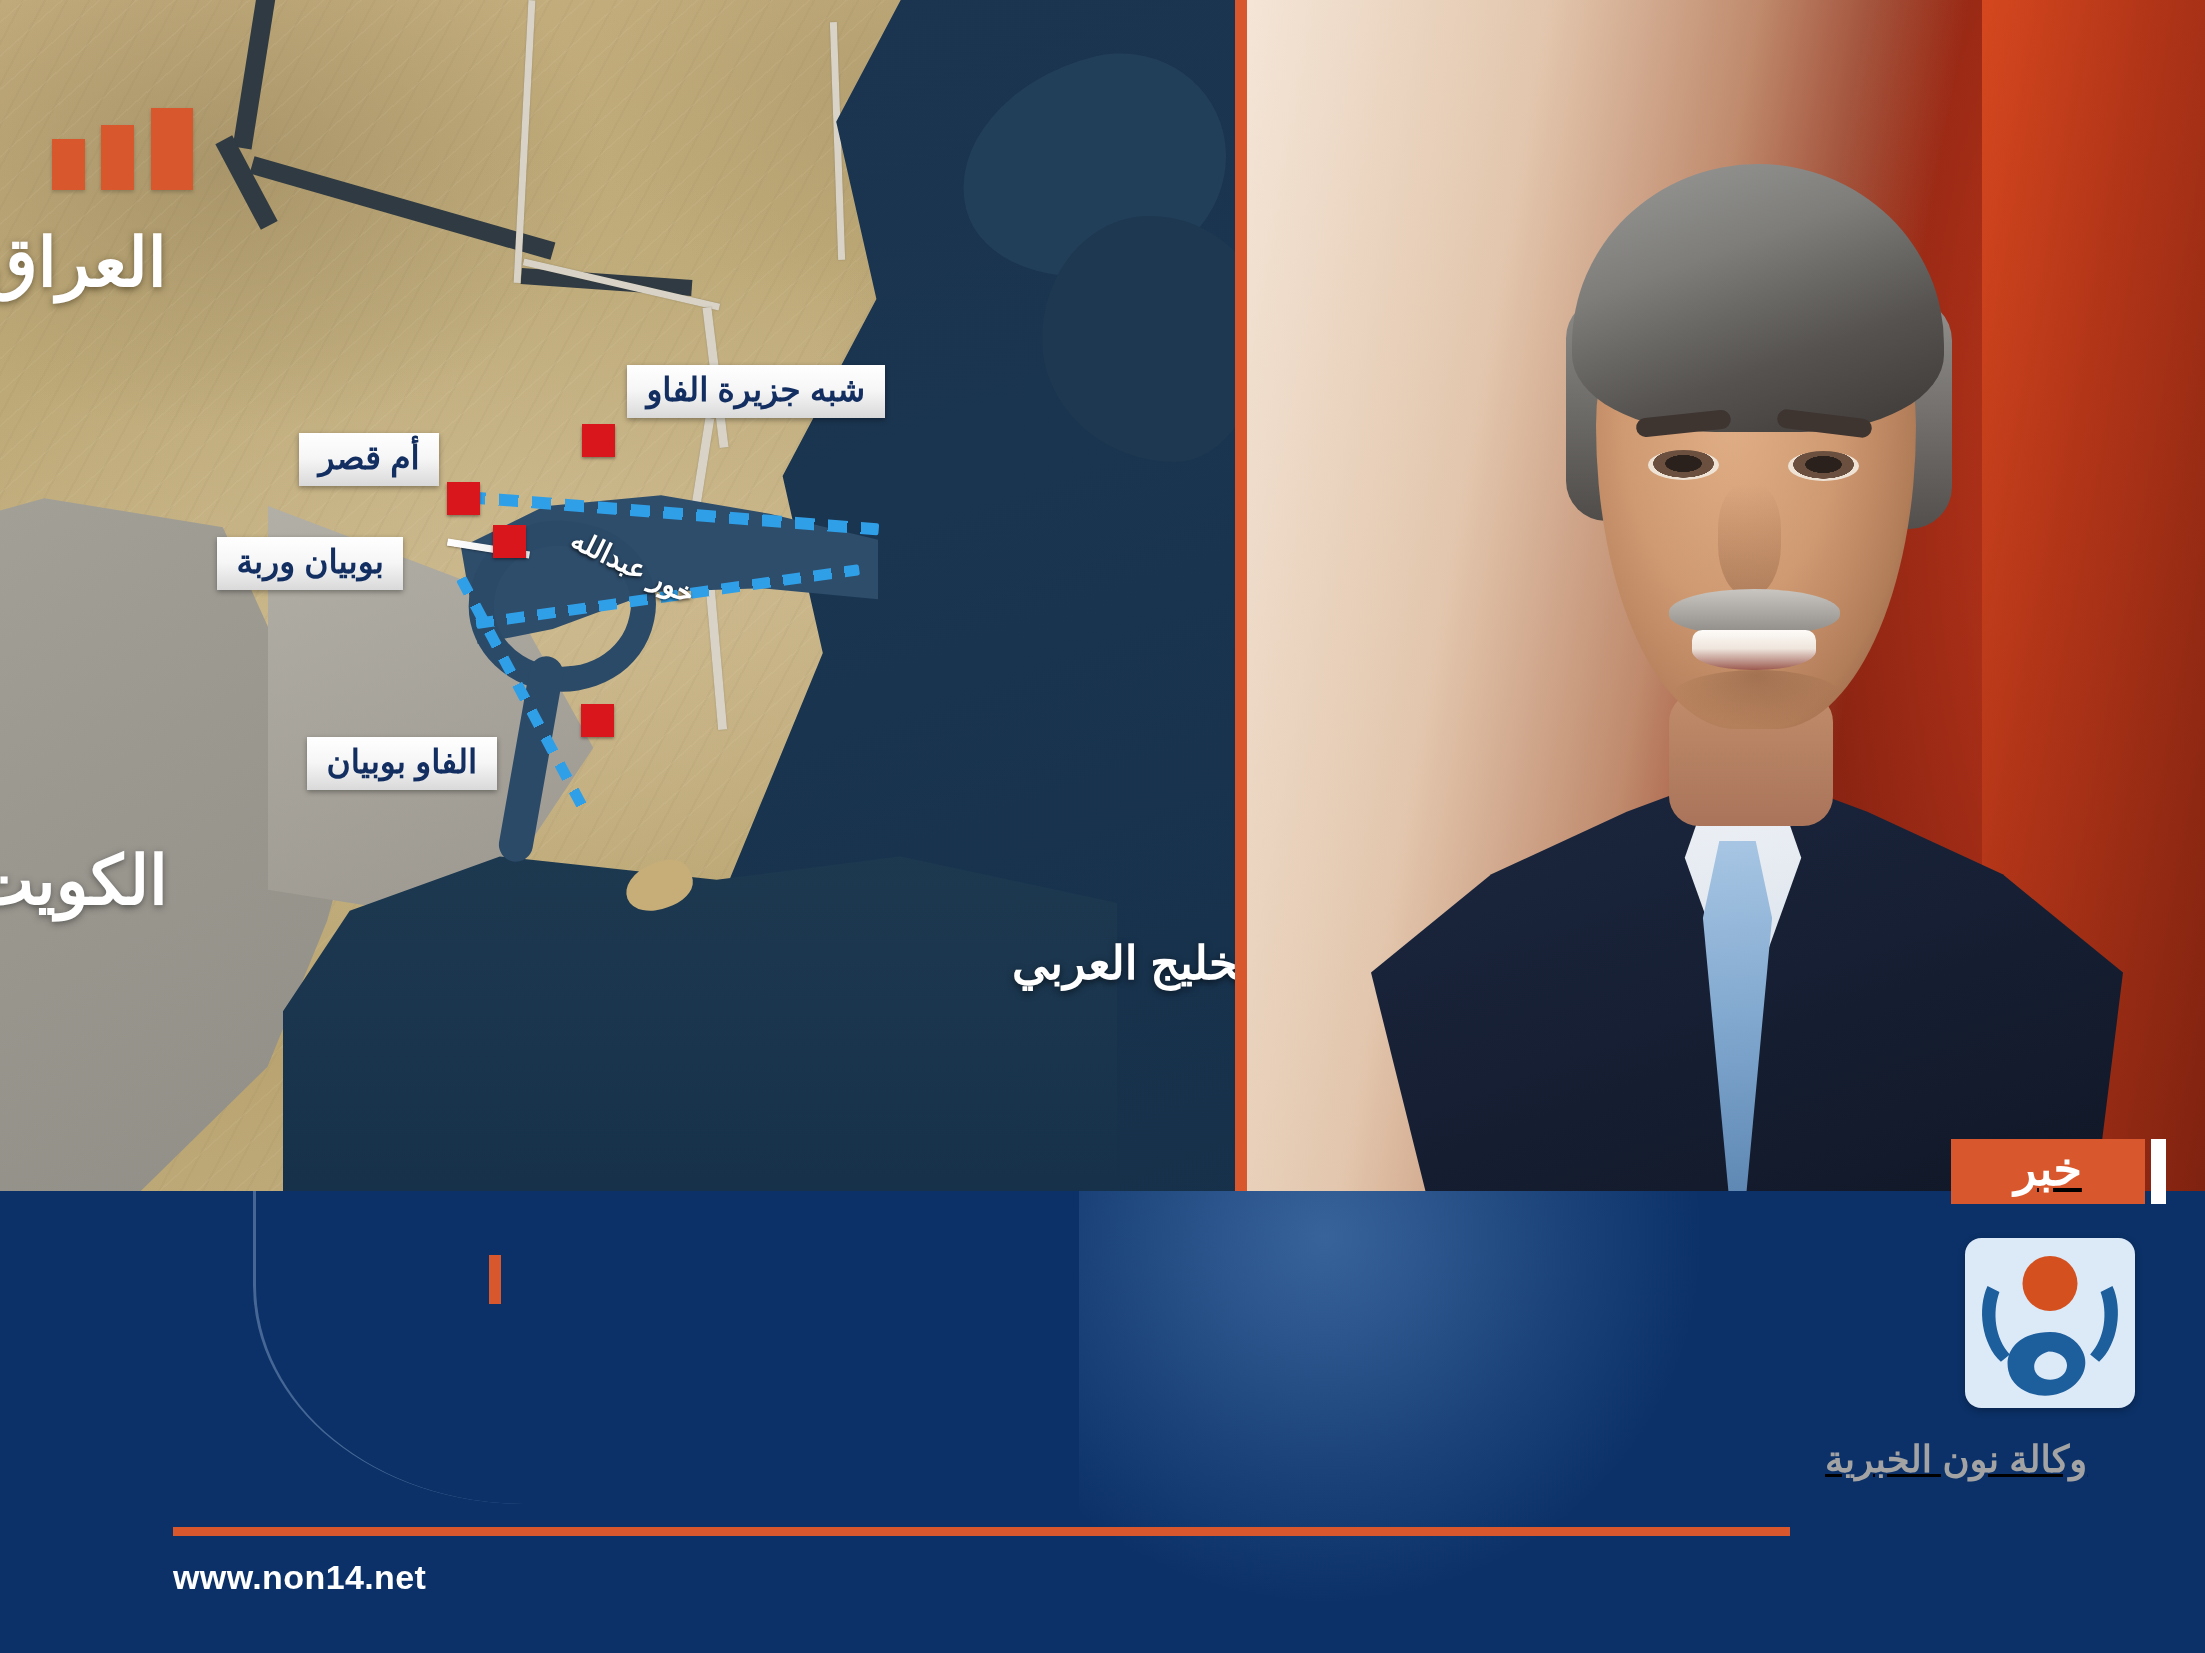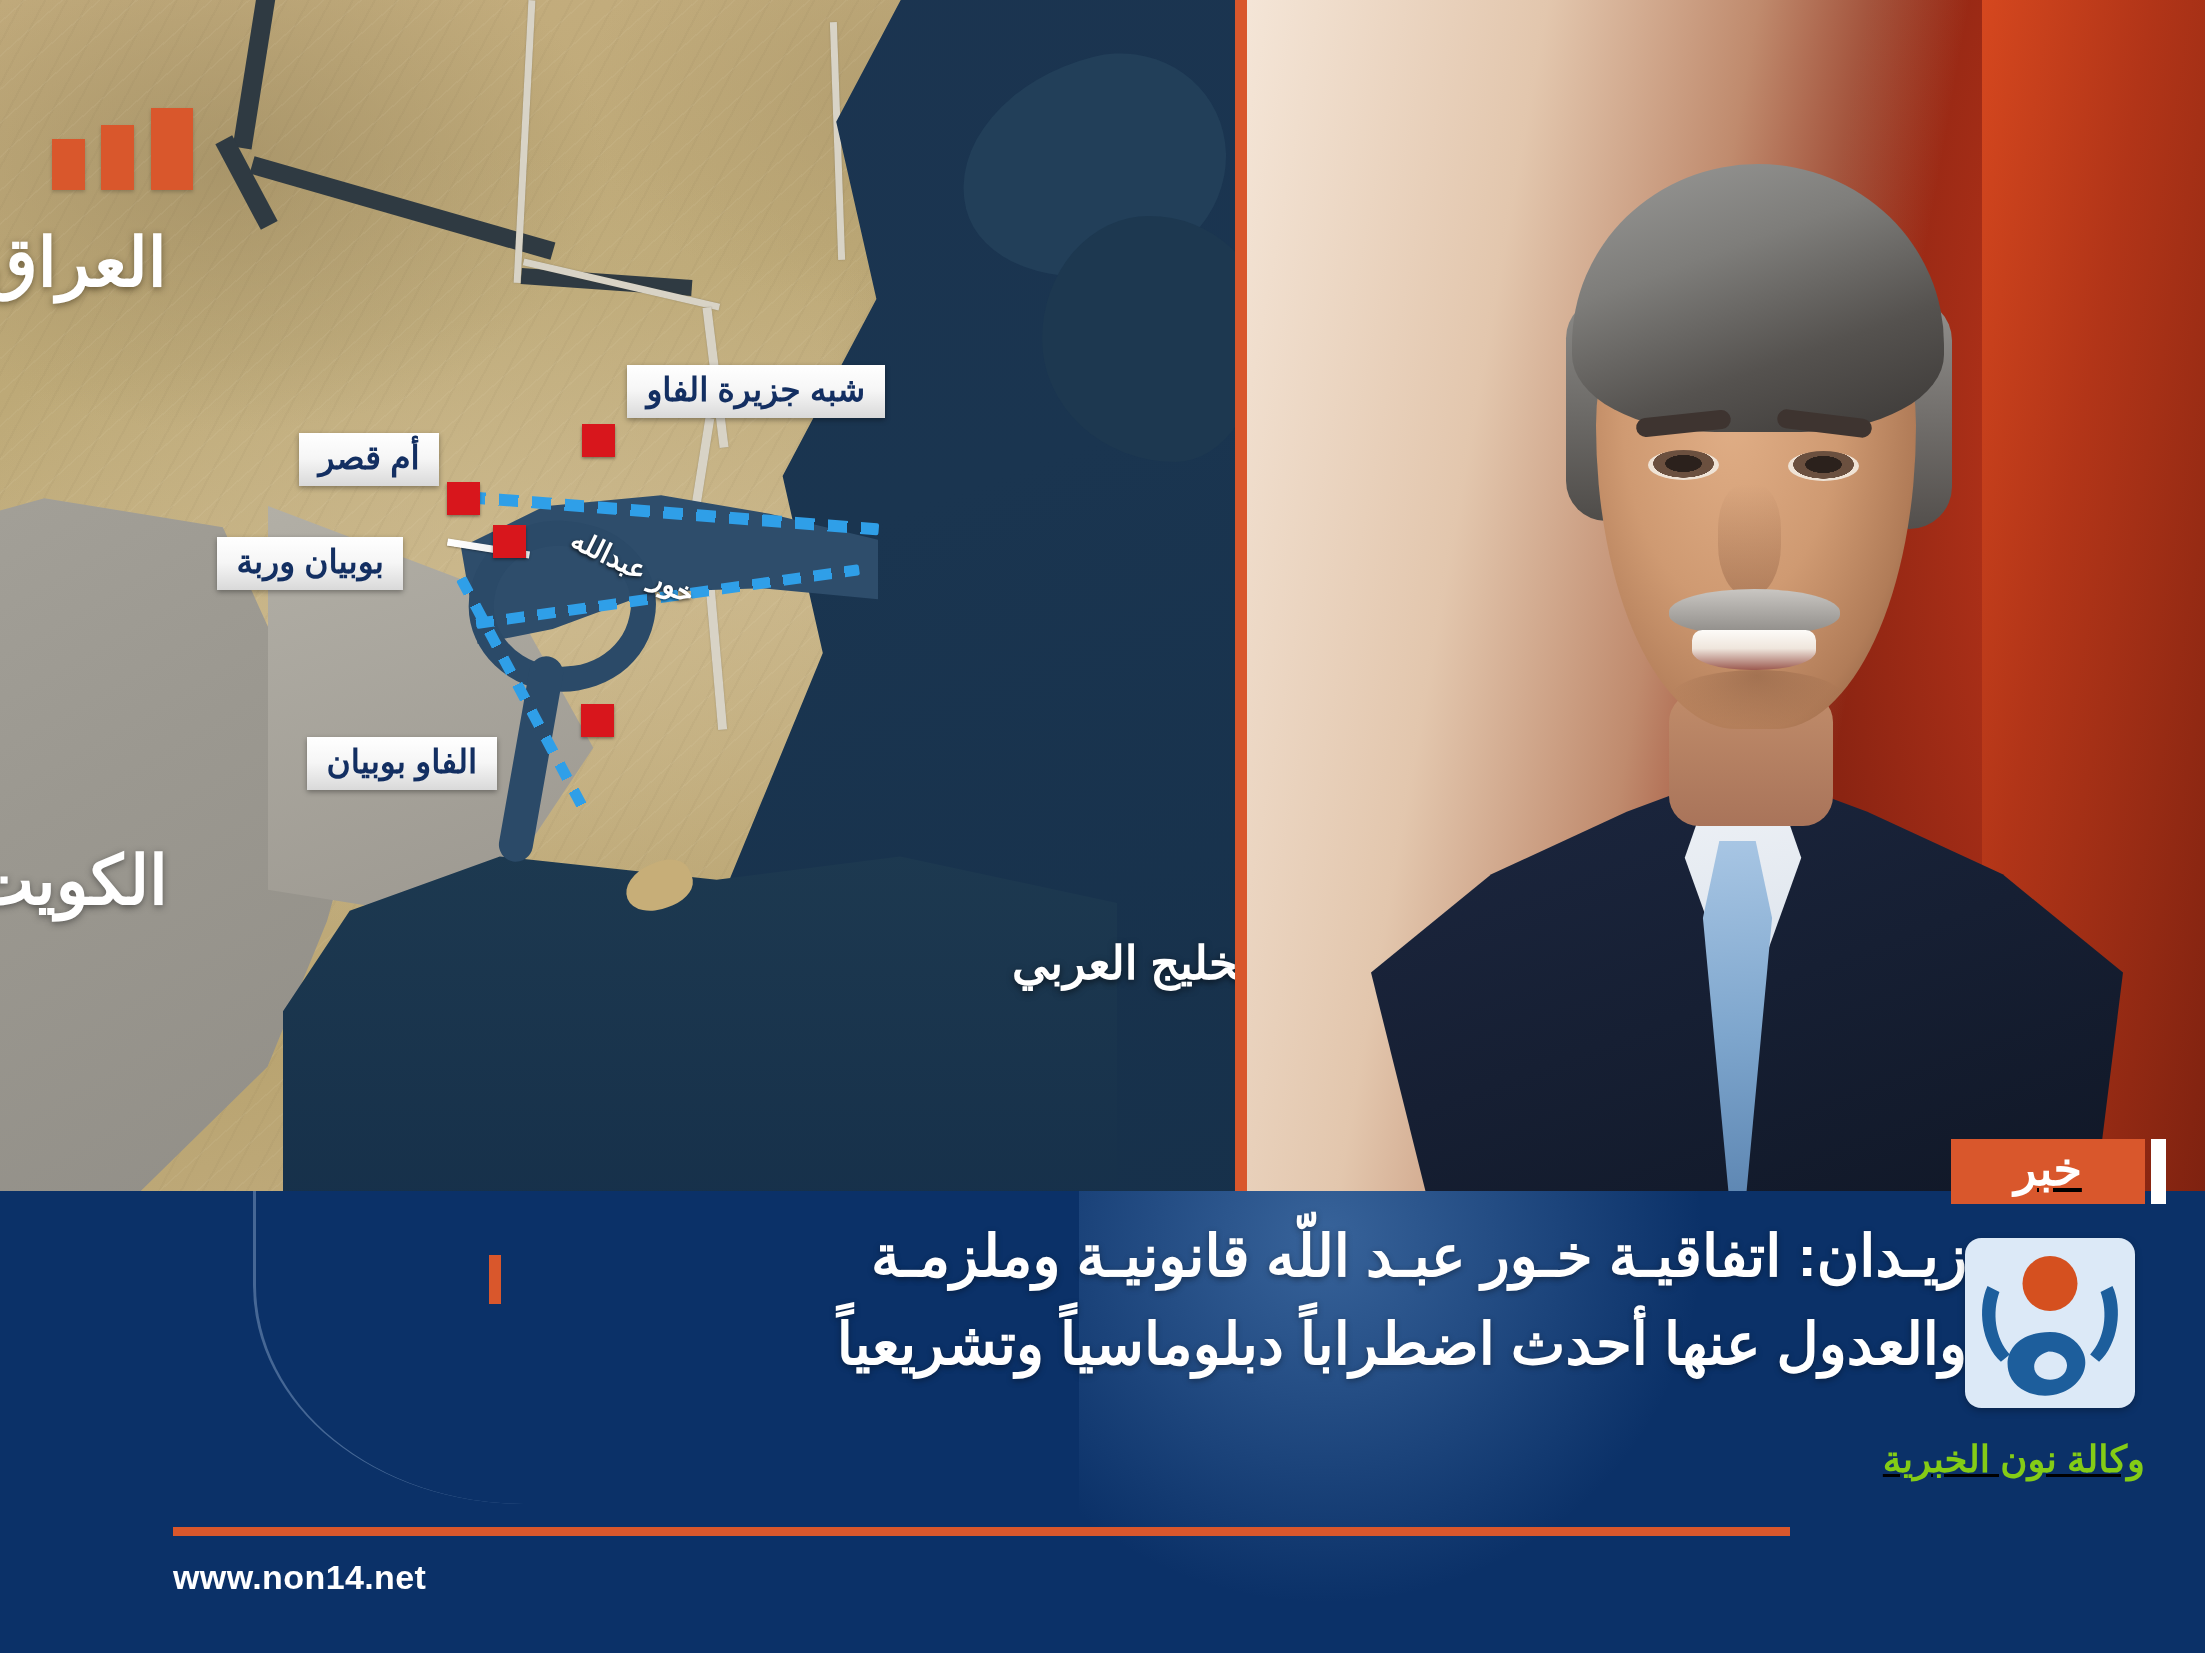--- a/index.html
+++ b/index.html
@@ -325,22 +325,22 @@
     background:#dce9f7; border-radius:16.4px;
     position:relative; box-shadow:0 2.2px 7.4px rgba(0,0,0,.25);
   }
   #logo-dot{
     position:absolute; left:50%; transform:translateX(-50%);
     top:18px; width:55px; height:55px; border-radius:50%;
     background:#d5501f;
   }
   #logo-arms{ position:absolute; left:0; top:45px; width:170px; height:119px; }
   #logo-text{
-    margin-top:30px; color:#84cc16; font-size:37px; font-weight:700;
-    white-space:nowrap; text-align:right;
+    margin-top:30px; color:#a3a3a3; font-size:37px; font-weight:700;
+    white-space:nowrap; text-align:left;
   }
 </style>
 </head>
 <body>
 
 <div id="card">
 
   <div id="map-panel">
     <div id="desert"></div>
 
@@ -422,24 +422,20 @@
 
   <div id="divider"></div>
 
   <div id="lower">
     <div id="lower-sheen"></div>
     <div id="lower-curve"></div>
   </div>
 
   <div id="hl-tick"></div>
 
-  <div id="headline">
-    <div class="hl-line" id="hl1">زيـدان: اتفاقيـة خـور عبـد اللّه قانونيـة وملزمـة</div>
-    <div class="hl-line" id="hl2">والعدول عنها أحدث اضطراباً دبلوماسياً وتشريعياً</div>
-  </div>
 
   <div id="orange-rule"></div>
   <div id="site-url">www.non14.net</div>
 
   <div id="brand">
     <div id="news-badge">خبر</div>
     <div id="logo-tile">
       <div id="logo-dot"></div>
       <svg id="logo-arms" viewBox="0 0 228 160">
         <path d="M30 4 C16 34 22 82 48 106 L60 96 C40 74 36 40 46 12 Z" fill="#1d5e9c"></path>

